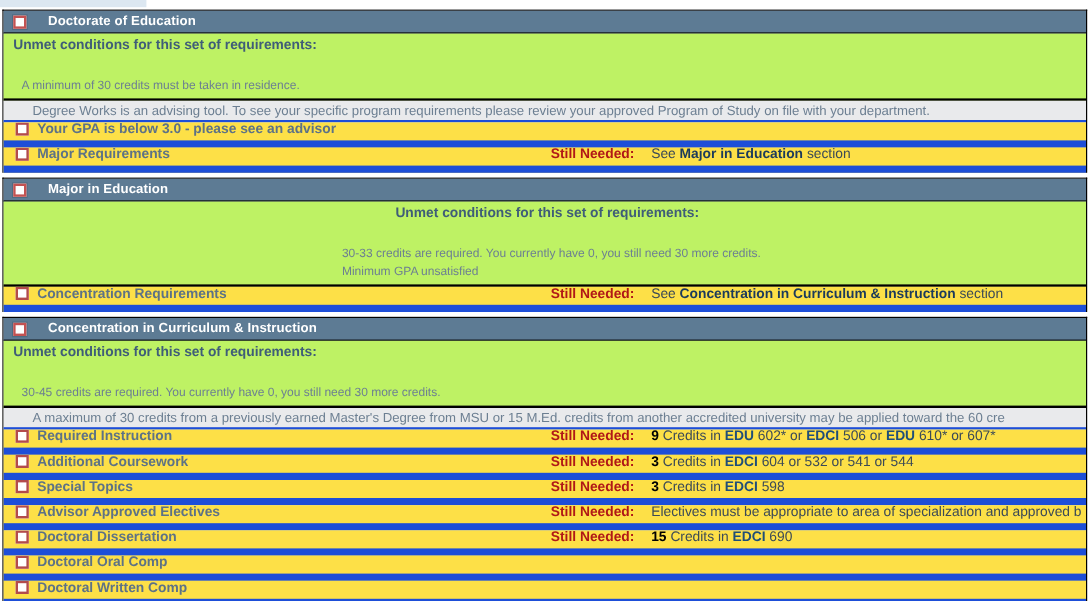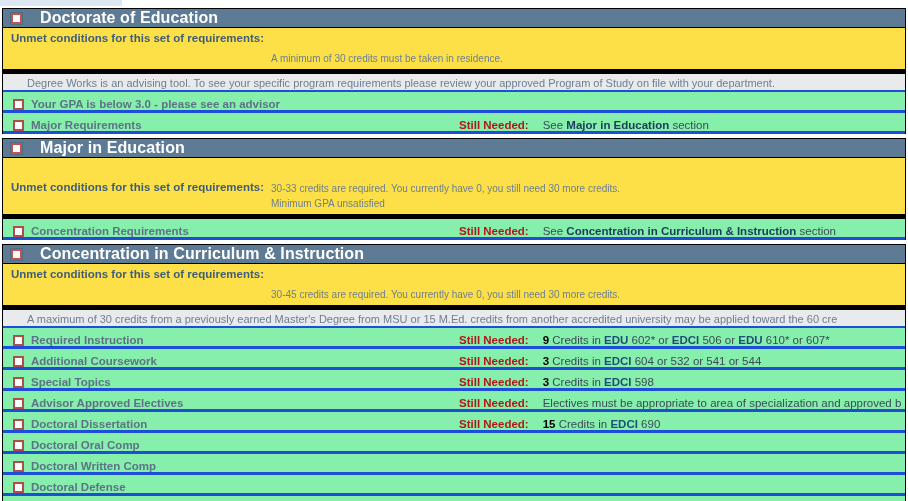--- a/index.html
+++ b/index.html
@@ -47,48 +47,49 @@
     border-bottom: 1px solid #000000;
     height: 19px;
     display: flex;
     align-items: center;
     padding: 0 0 0 8px;
     box-sizing: border-box;
   }
   .blk-header .title {
     color: #ffffff;
     font-weight: bold;
-    font-size: 16px;
+    font-size: 11px;
     margin-left: 18px;
     letter-spacing: 0.1px;
     white-space: nowrap;
   }
   
   .cbox {
     display: inline-block;
     width: 11px;
     height: 11px;
     background: #ffffff;
     border: 2px solid #b34b4b;
     box-sizing: border-box;
     flex: 0 0 auto;
   }
   .cbox.on-dark {
     border-color: #c35252;
     box-shadow: 0 0 0 1px #4f6b82;
   }
   
   .unmet-row {
-    background: #fde047;
-    border-bottom: 5px solid #000000;
+    background: #bef264;
+    border-bottom: 2px solid #000000;
     display: flex;
     align-items: flex-start;
     padding: 3px 4px 3px 8px;
     box-sizing: border-box;
     min-height: 18px;
+    flex-direction: column;
   }
   .unmet-label {
     font-weight: bold;
     color: #3f5d78;
     font-size: 11.5px;
     white-space: nowrap;
     flex: 0 0 auto;
     padding-top: 1px;
   }
   .unmet-values {
@@ -109,24 +110,24 @@
     box-sizing: border-box;
     color: #6c7f92;
     font-size: 11px;
     white-space: nowrap;
     overflow: hidden;
     height: 18px;
     line-height: 12px;
   }
   
   .req-row {
-    background: #86efac;
-    border-bottom: 3px solid #1d4ed8;
-    display: flex;
-    align-items: flex-end;
+    background: #fde047;
+    border-bottom: 6px solid #1d4ed8;
+    display: flex;
+    align-items: flex-start;
     height: 21px;
     box-sizing: border-box;
     padding-left: 10px;
     overflow: hidden;
     white-space: nowrap;
   }
   .req-label {
     color: #5d7286;
     font-weight: bold;
     font-size: 11.5px;

